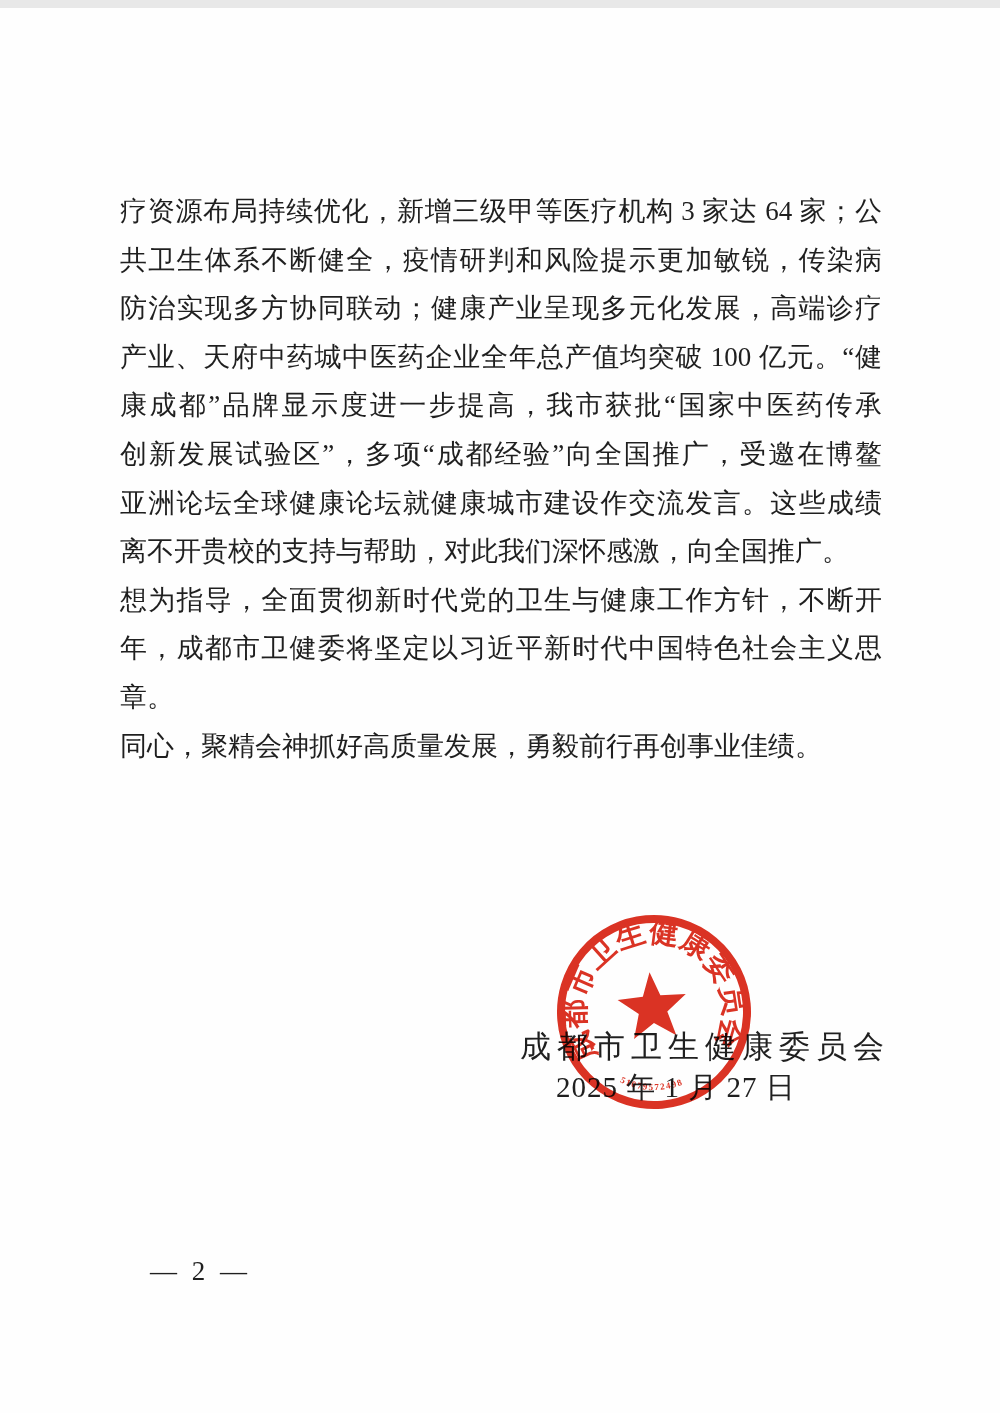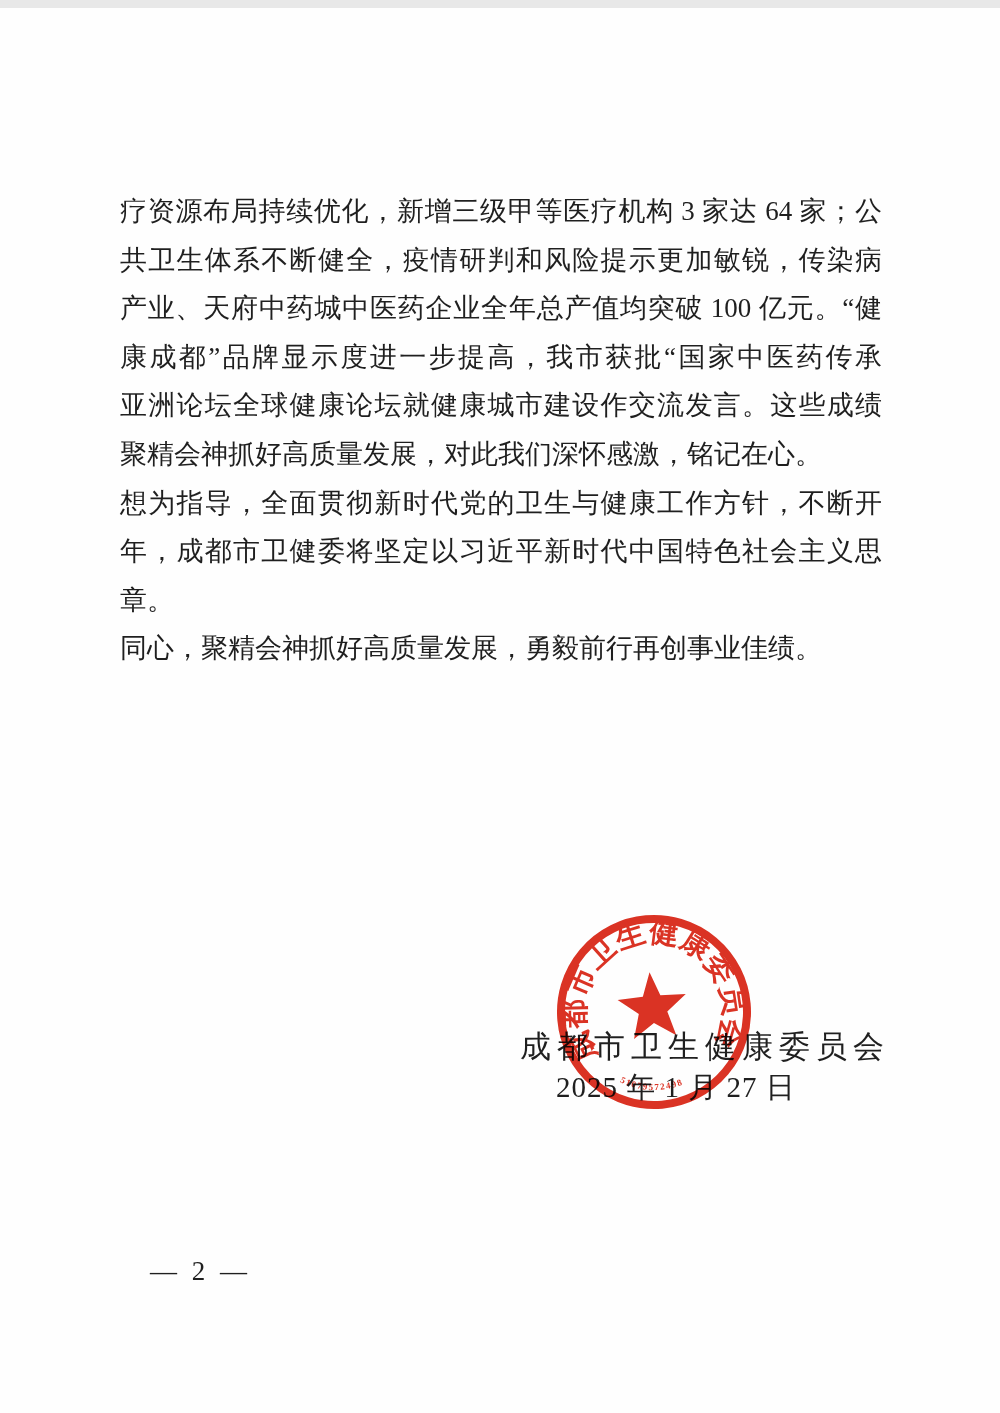--- a/index.html
+++ b/index.html
@@ -67,24 +67,26 @@
   }
 </style>
 </head>
 <body>
 
 <div class="page">
 
   <div class="body-text">
     <div class="line">疗资源布局持续优化，新增三级甲等医疗机构 3 家达 64 家；公</div>
     <div class="line">共卫生体系不断健全，疫情研判和风险提示更加敏锐，传染病</div>
+    <div class="line">防治实现多方协同联动；健康产业呈现多元化发展，高端诊疗</div>
     <div class="line">产业、天府中药城中医药企业全年总产值均突破 100 亿元。“健</div>
     <div class="line">康成都”品牌显示度进一步提高，我市获批“国家中医药传承</div>
+    <div class="line">创新发展试验区”，多项“成都经验”向全国推广，受邀在博鳌</div>
     <div class="line">亚洲论坛全球健康论坛就健康城市建设作交流发言。这些成绩</div>
-    <div class="line para-end">聚精会神抓好高质量发展，对此我们深怀感激，铭记在心。</div>
+    <div class="line para-end">离不开贵校的支持与帮助，对此我们深怀感激，向全国推广。</div>
     <div class="line">想为指导，全面贯彻新时代党的卫生与健康工作方针，不断开</div>
     <div class="line">年，成都市卫健委将坚定以习近平新时代中国特色社会主义思</div>
     <div class="line para-end">章。</div>
     <div class="line para-end">同心，聚精会神抓好高质量发展，勇毅前行再创事业佳绩。</div>
   </div>
 
   <div class="signature-name">成都市卫生健康委员会</div>
   <div class="signature-date">2025 年 1 月 27 日</div>
 
   <svg class="seal" viewBox="0 0 220 220" aria-hidden="true">

